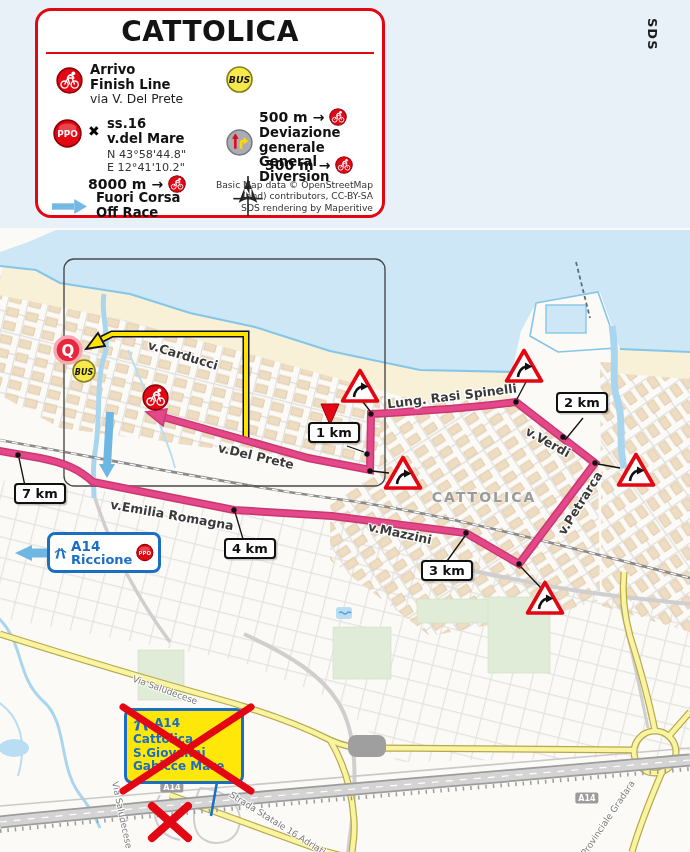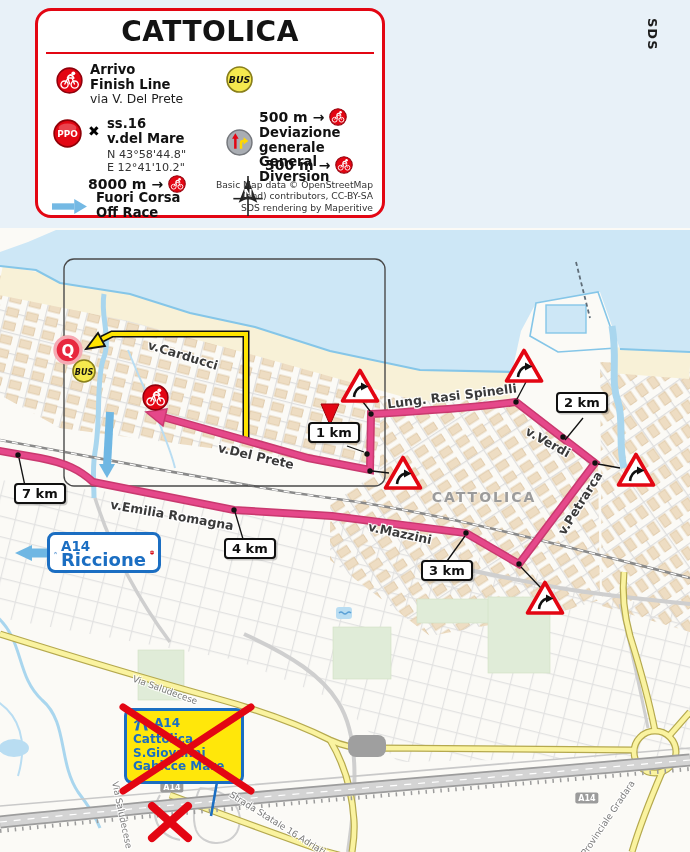--- a/index.html
+++ b/index.html
@@ -36,21 +36,21 @@
     box-shadow:1.5px 1.5px 0 rgba(60,60,60,.25);}
   .warn{position:absolute;z-index:14;}
   #watermark{position:absolute;left:660px;top:18px;transform:rotate(90deg);transform-origin:0 0;
     font-weight:bold;font-size:13px;color:#1c1c1c;letter-spacing:1px;z-index:5;}
 
   
   #sign-riccione{position:absolute;left:47px;top:532px;width:114px;height:41px;background:#fff;
     border:3px solid #1b6ec2;border-radius:8px;box-sizing:border-box;display:flex;align-items:center;
     gap:4px;padding:2px 4px;z-index:15;}
   #sign-riccione .t1{font-weight:bold;font-size:13.5px;line-height:14px;color:#1b6ec2;}
-  #sign-riccione .t2{font-weight:bold;font-size:18px;line-height:13px;color:#1b6ec2;}
+  #sign-riccione .t2{font-weight:bold;font-size:13px;line-height:13px;color:#1b6ec2;}
   #sign-closed{position:absolute;left:124px;top:708px;width:120px;height:76px;background:#ffe70a;
     border:3px solid #1b6ec2;border-radius:8px;box-sizing:border-box;padding:3px 6px;z-index:15;
     color:#1b6ec2;font-weight:bold;font-size:12px;line-height:13.5px;}
   #sign-closed .row1{display:flex;align-items:center;gap:4px;}
   .xover{position:absolute;left:-10px;top:-10px;z-index:16;overflow:visible;}
 </style>
 </head>
 <body>
 
 <svg width="0" height="0" style="position:absolute" aria-hidden="true">

